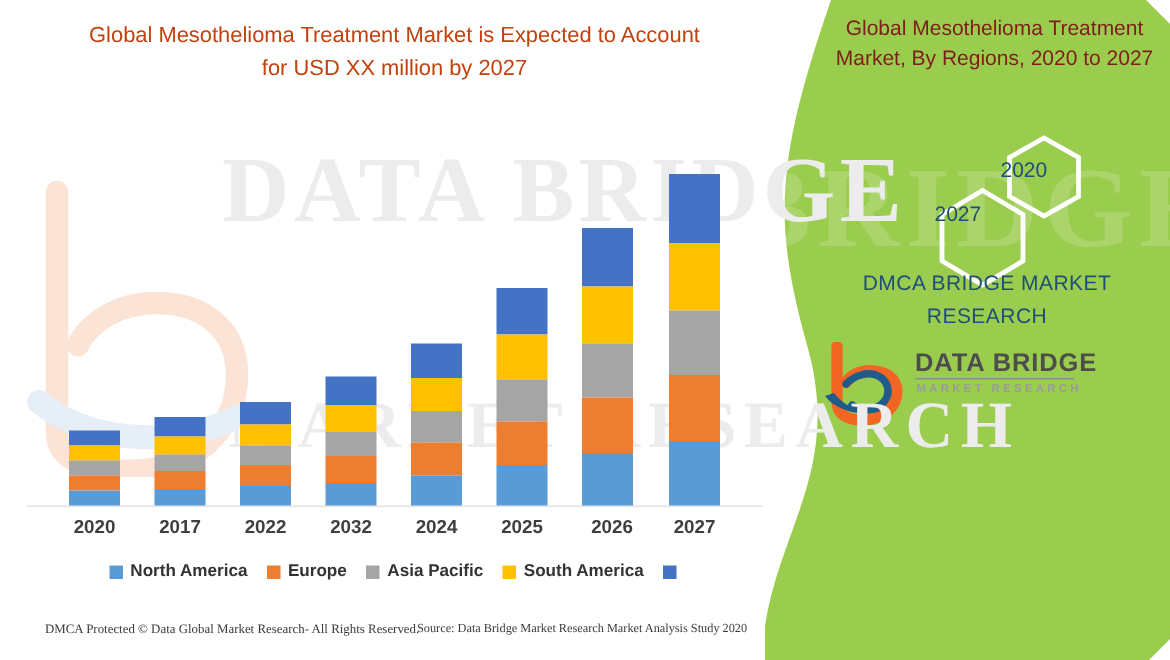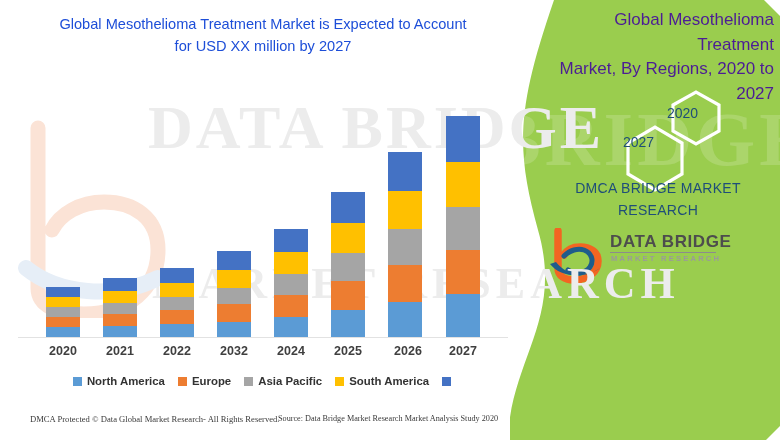--- a/index.html
+++ b/index.html
@@ -28,22 +28,22 @@
     position:absolute; right:0; top:0; width:0; height:0;
     border-top:16px solid #ffffff; border-left:16px solid transparent;
   }
   .green-panel .notch-br{
     position:absolute; right:0; bottom:0; width:0; height:0;
     border-bottom:14px solid #ffffff; border-left:14px solid transparent;
   }
 
   .panel-title{
     position:absolute; left:42px; top:8px; width:222px;
-    color:#4c1d95; font-size:17px; line-height:1.45;
-    text-align:right; font-weight:400;
+    color:#7f1d1d; font-size:14px; line-height:1.45;
+    text-align:center; font-weight:400;
   }
 
   
   .panel-wm{
     position:absolute; left:-20px; top:96px; width:300px;
     font-size:76px; letter-spacing:4px; font-weight:700;
     color:rgba(255,255,255,0.17); white-space:nowrap;
     font-family:"Liberation Serif", serif;
   }
 
@@ -66,21 +66,21 @@
   }
   .logo-rule{ position:absolute; left:62px; top:24px; width:106px; height:1px; background:#8c8c8c; }
   .logo-text-sub{
     position:absolute; left:63px; top:26px;
     font-size:7.6px; font-weight:700; letter-spacing:2.2px; color:#9a9a9a;
   }
 
   
   .chart-title{
     position:absolute; left:28px; top:14px; width:470px;
-    text-align:center; color:#1d4ed8; font-size:14.6px; line-height:1.5;
+    text-align:center; color:#c2410c; font-size:14.6px; line-height:1.5;
   }
 
   .plot{
     position:absolute; left:0; top:0; width:520px; height:440px;
   }
 
   
   .wm-big{
     position:absolute; color:#ECECEC; font-weight:700; white-space:nowrap;
     font-family:"Liberation Serif", serif; z-index:1;
@@ -199,21 +199,21 @@
         <div class="bar" style="left: 446px;">
           <span class="seg" title="Middle East and Africa" style="height: 46px; background: rgb(68, 114, 196);"></span>
           <span class="seg" title="South America" style="height: 45px; background: rgb(255, 192, 0);"></span>
           <span class="seg" title="Asia Pacific" style="height: 43px; background: rgb(165, 165, 165);"></span>
           <span class="seg" title="Europe" style="height: 44px; background: rgb(237, 125, 49);"></span>
           <span class="seg" title="North America" style="height: 43px; background: rgb(91, 155, 213);"></span>
         </div>
       </div>
     <div class="xlabels" id="xlabels">
         <div class="xlab" style="left: 35px;">2020</div>
-        <div class="xlab" style="left: 92px;">2021</div>
+        <div class="xlab" style="left: 92px;">2017</div>
         <div class="xlab" style="left: 149px;">2022</div>
         <div class="xlab" style="left: 206px;">2032</div>
         <div class="xlab" style="left: 263px;">2024</div>
         <div class="xlab" style="left: 320px;">2025</div>
         <div class="xlab" style="left: 380px;">2026</div>
         <div class="xlab" style="left: 435px;">2027</div>
       </div>
 
     <div class="legend" id="legend">
         <div class="leg-item">

